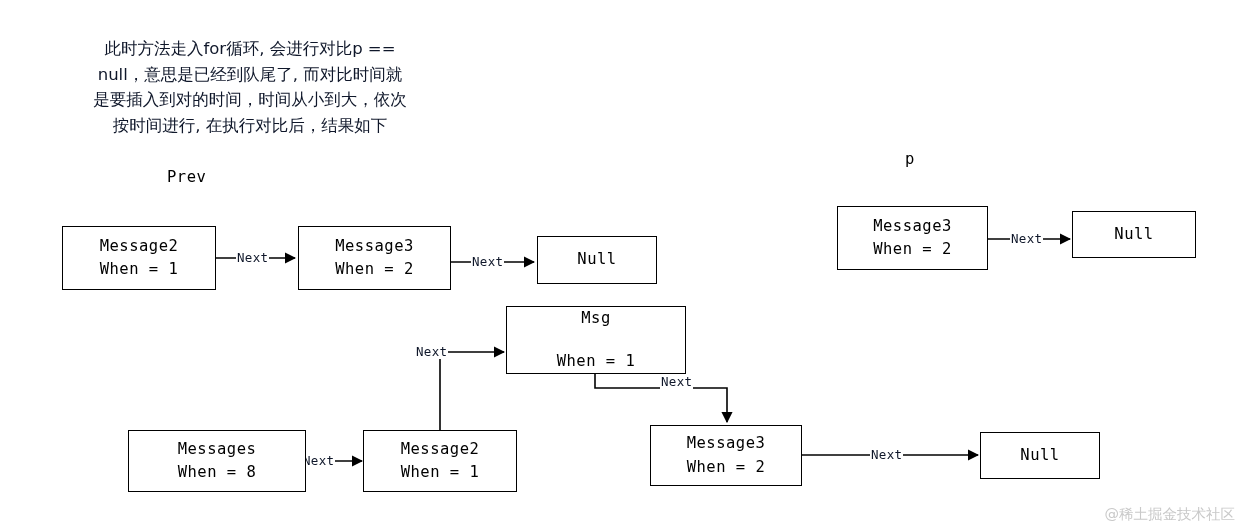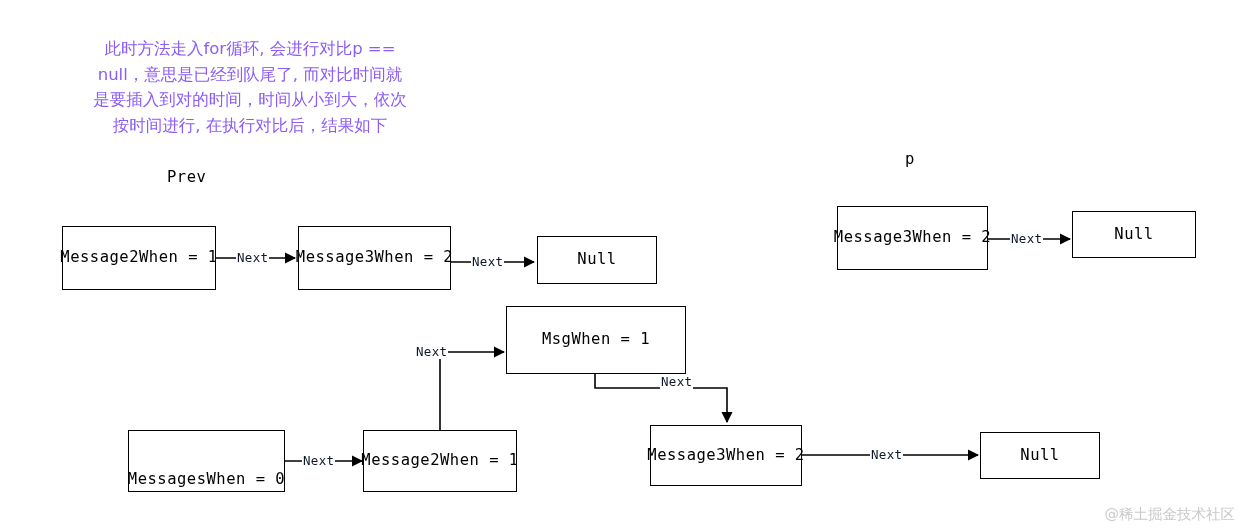--- a/index.html
+++ b/index.html
@@ -19,30 +19,30 @@
   }
   .note {
     position: absolute;
     left: 50px;
     top: 36px;
     width: 400px;
     text-align: center;
     font-family: "DejaVu Sans", "Liberation Sans", sans-serif;
     font-size: 16.5px;
     line-height: 1.55;
-    color: #8b5cf6;
+    color: #0f172a;
     white-space: pre-line;
   }
   .node {
     position: absolute;
     box-sizing: border-box;
     border: 1.6px solid #000000;
     background: #ffffff;
     display: flex;
-    flex-direction: row;
+    flex-direction: column;
     align-items: center;
     justify-content: center;
     color: #000000;
     font-size: 15.5px;
     line-height: 1.5;
     letter-spacing: 0.5px;
   }
   .node .l1, .node .l2 {
     display: block;
     white-space: pre;
@@ -141,28 +141,28 @@
 
   <div class="node" style="left:837px; top:206px; width:151px; height:64px;">
     <span class="l1">Message3</span>
     <span class="l2">When = 2</span>
   </div>
 
   <div class="node" style="left:1072px; top:211px; width:124px; height:47px;">
     <span class="l1">Null</span>
   </div>
 
-  <div class="node" style="left:506px; top:306px; width:180px; height:68px;">
+  <div class="node" style="left:506px; top:306px; width:180px; height:68px;justify-content:space-between;">
     <span class="l1">Msg</span>
     <span class="l2">When = 1</span>
   </div>
 
-  <div class="node" style="left:128px; top:430px; width:157px; height:62px;align-items:flex-end;">
+  <div class="node" style="left:128px; top:430px; width:178px; height:62px;">
     <span class="l1">Messages</span>
-    <span class="l2">When = 0</span>
+    <span class="l2">When = 8</span>
   </div>
 
   <div class="node" style="left:363px; top:430px; width:154px; height:62px;">
     <span class="l1">Message2</span>
     <span class="l2">When = 1</span>
   </div>
 
   <div class="node" style="left:650px; top:425px; width:152px; height:61px;">
     <span class="l1">Message3</span>
     <span class="l2">When = 2</span>

